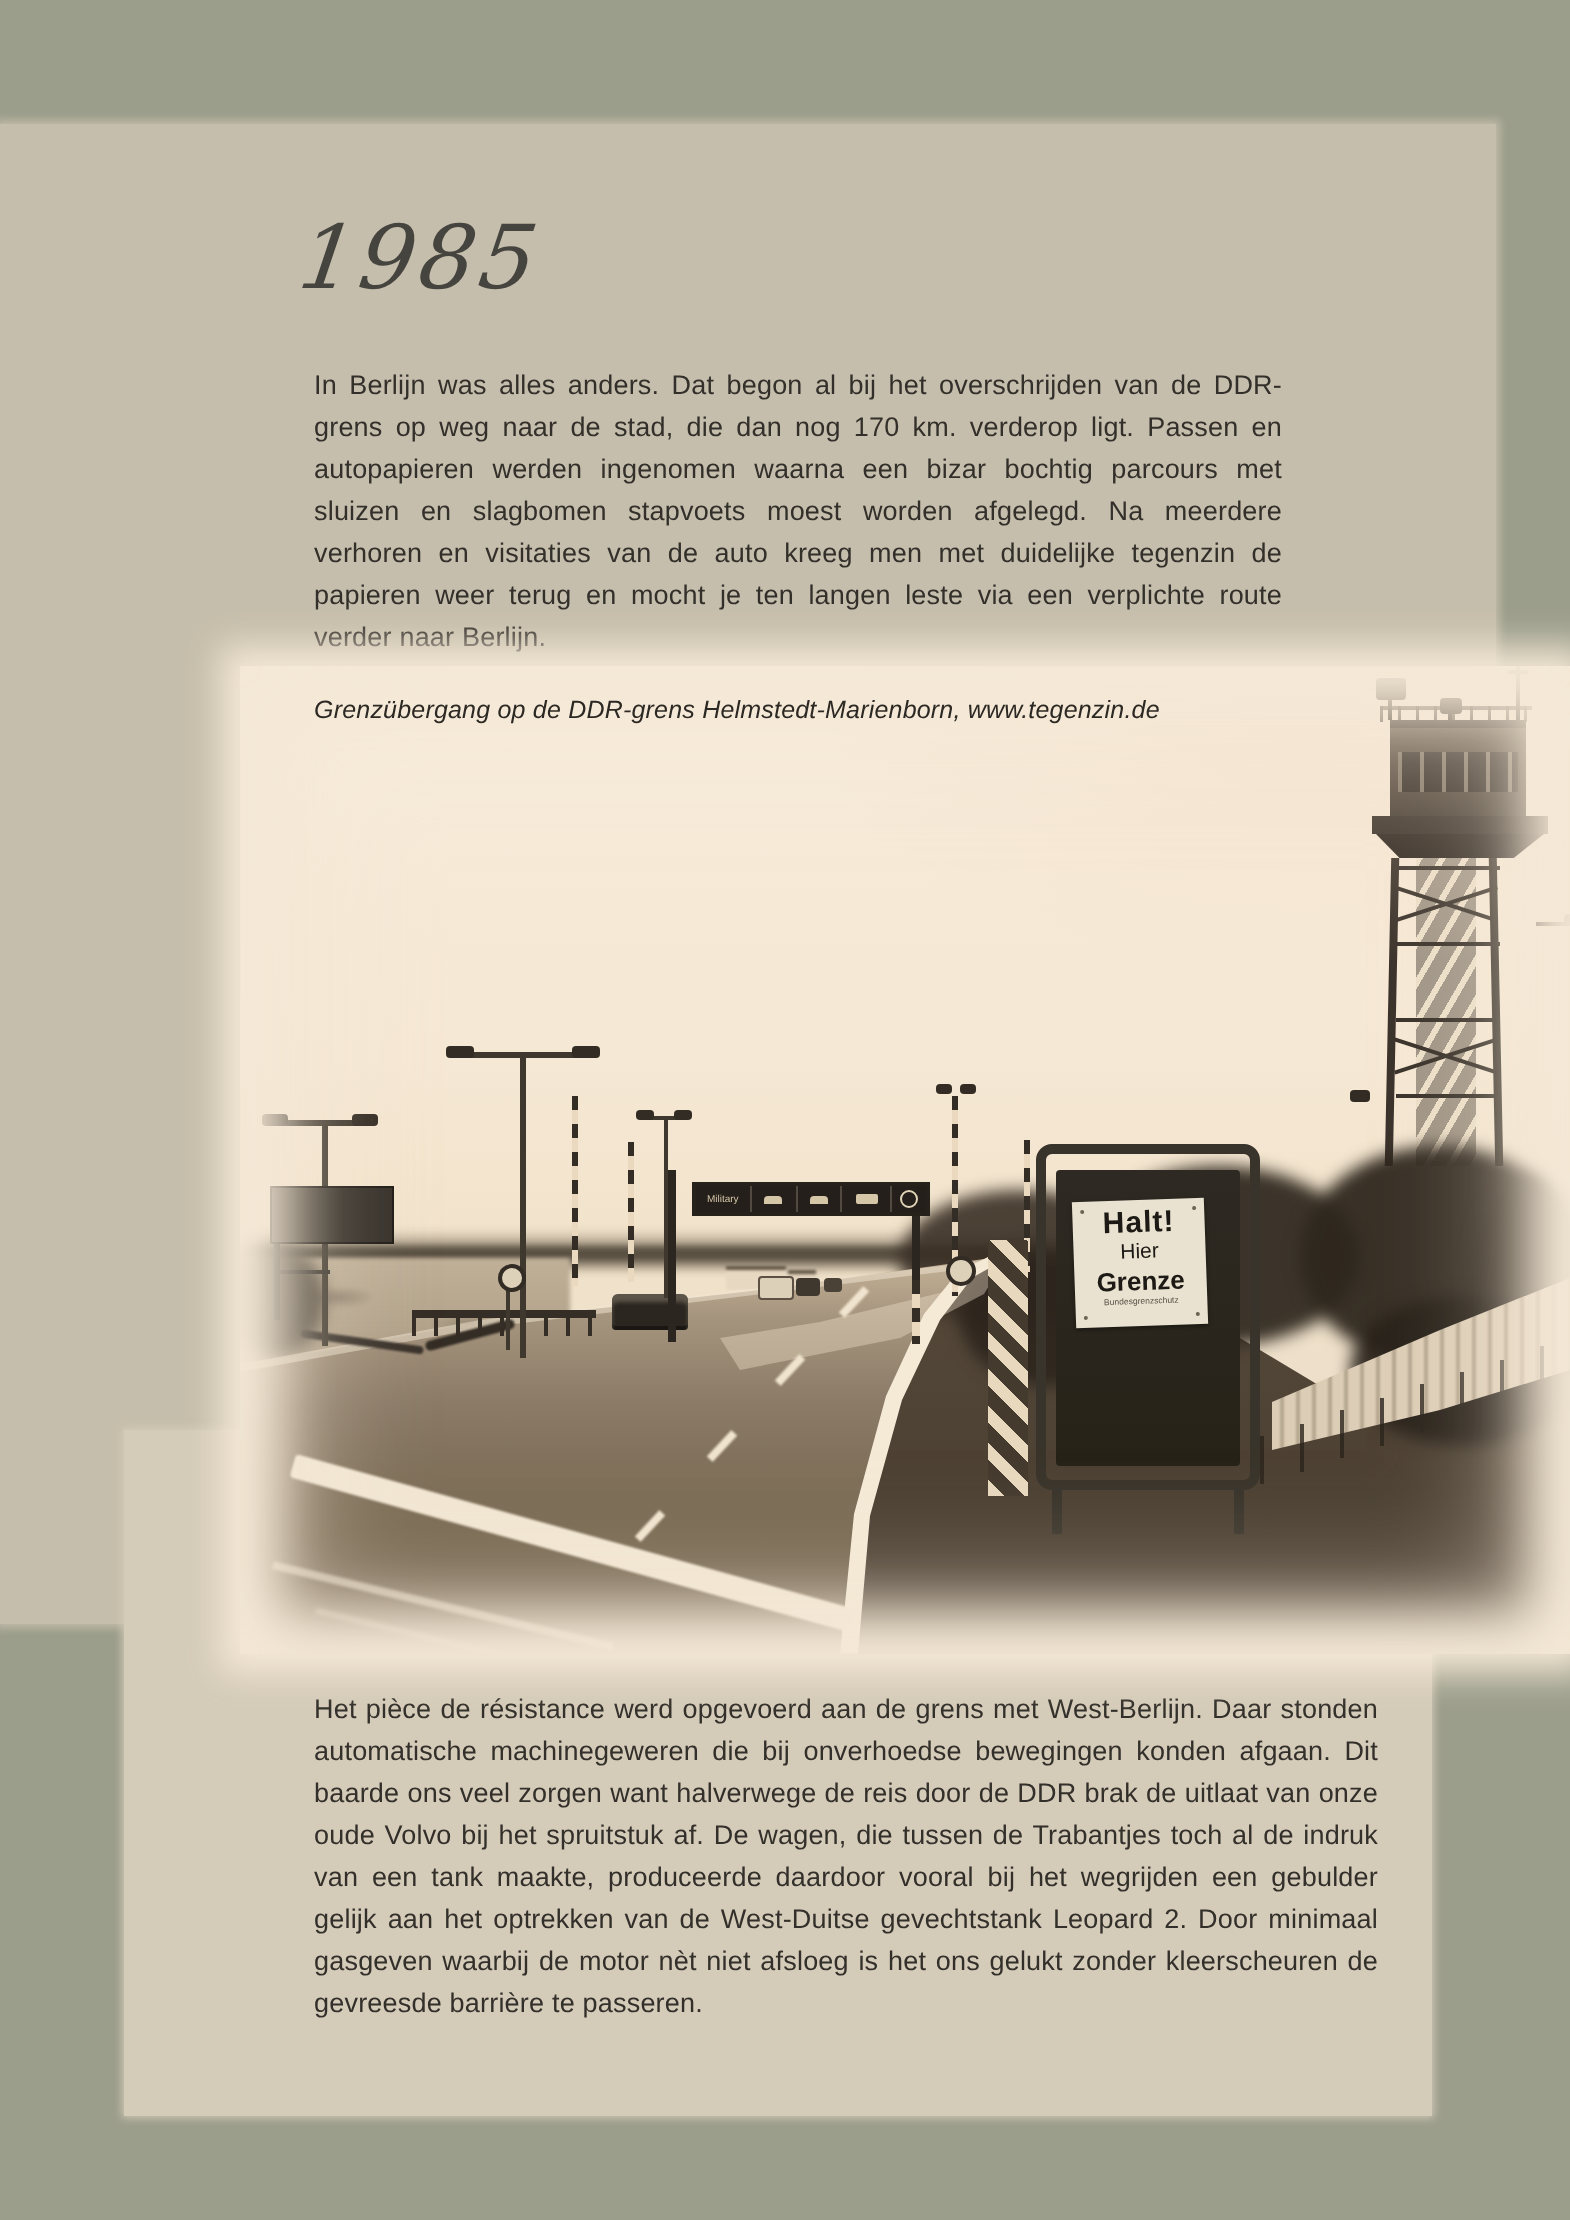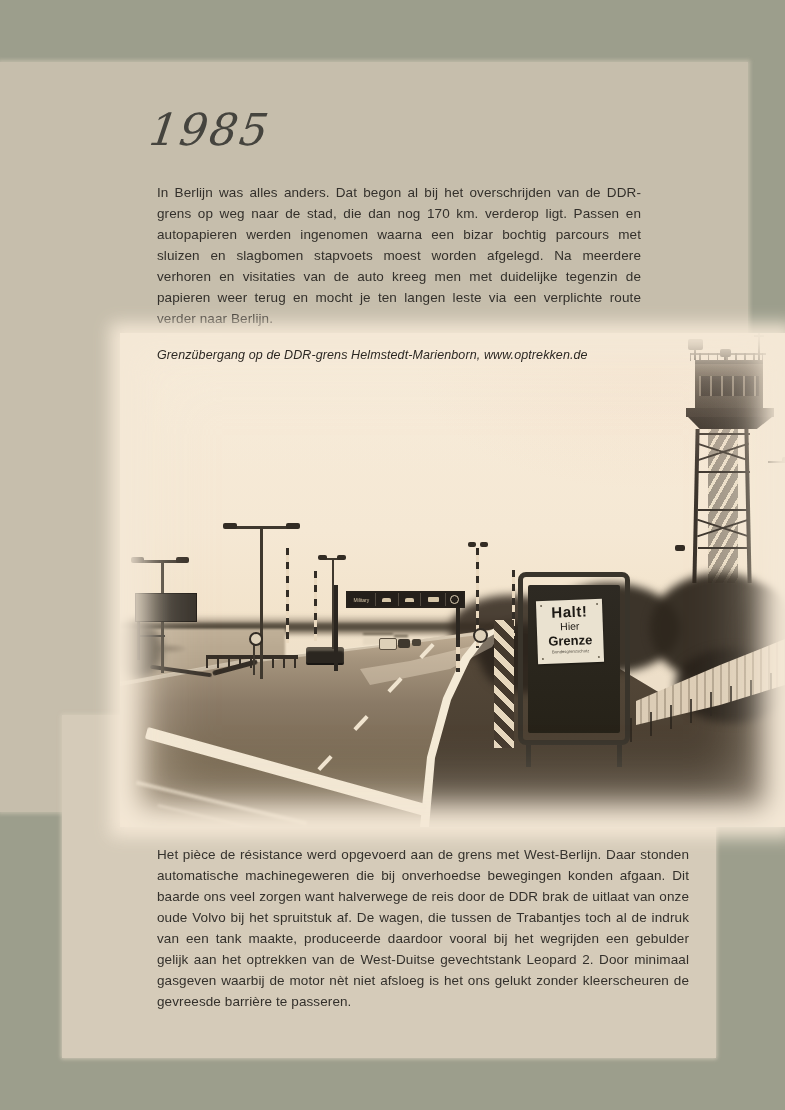--- a/index.html
+++ b/index.html
@@ -50,21 +50,21 @@
 <div class="abs tan-panel"></div>
 
 <div class="abs title">1985</div>
 <div class="abs para para1">In Berlijn was alles anders. Dat begon al bij het overschrijden van de DDR-grens op weg naar de stad, die dan nog 170 km. verderop ligt. Passen en autopapieren wer­den ingenomen waarna een bizar bochtig parcours met sluizen en slagbomen stap­voets moest worden afgelegd. Na meerdere verhoren en visitaties van de auto kreeg men met duidelijke tegenzin de papieren weer terug en mocht je ten langen leste via een verplichte route verder naar Berlijn.</div>
 
 <div class="abs lower-panel">
   <div class="para para2">Het pièce de résistance werd opgevoerd aan de grens met West-Berlijn. Daar stonden auto­matische machinegeweren die bij onverhoedse bewegingen konden afgaan. Dit baarde ons veel zorgen want halverwege de reis door de DDR brak de uitlaat van onze oude Volvo bij het spruitstuk af. De wagen, die tussen de Trabantjes toch al de indruk van een tank maakte, produceerde daardoor vooral bij het wegrijden een gebulder gelijk aan het optrekken van de West-Duitse gevechtstank Leopard 2. Door minimaal gasgeven waarbij de motor nèt niet afsloeg is het ons gelukt zonder kleerscheuren de gevreesde barrière te passeren.</div>
 </div>
 
 <div class="abs photo-panel">
-  <div class="abs caption">Grenzübergang op de DDR-grens Helmstedt-Marienborn, www.optrekken.de</div>
+  <div class="abs caption">Grenzübergang op de DDR-grens Helmstedt-Marienborn, www.tegenzin.de</div>
 
   <div class="abs scene">
 
     <div class="abs" style="left:0;top:0;width:665px;height:494px;background:linear-gradient(180deg,#f7ecda 0%,#f5e8d4 40%,#f2e3cb 58%,#eddfc9 70%,#ecdfcb 100%);"></div>
 
     <div class="abs" style="left:0;top:282px;width:400px;height:20px;background:linear-gradient(180deg,rgba(90,78,62,0) 0%,rgba(90,78,62,.55) 45%,rgba(70,60,48,.7) 70%,rgba(110,96,76,.4) 100%);filter:blur(2px);"></div>
     <div class="abs" style="left:0;top:290px;width:395px;height:7px;background:rgba(62,53,42,.65);filter:blur(1.5px);"></div>
 
     <div class="abs" style="left:0;top:296px;width:165px;height:56px;background:radial-gradient(26px 8px at 30% 35%,rgba(70,60,48,.35),transparent 70%),radial-gradient(30px 9px at 70% 60%,rgba(80,68,54,.3),transparent 70%),linear-gradient(180deg,#c0b098 0%,#b4a48c 60%,#a89881 100%);filter:blur(1px);"></div>
     <div class="abs blob" style="left:-8px;top:288px;width:50px;height:58px;background:rgba(58,50,40,.85);"></div>

